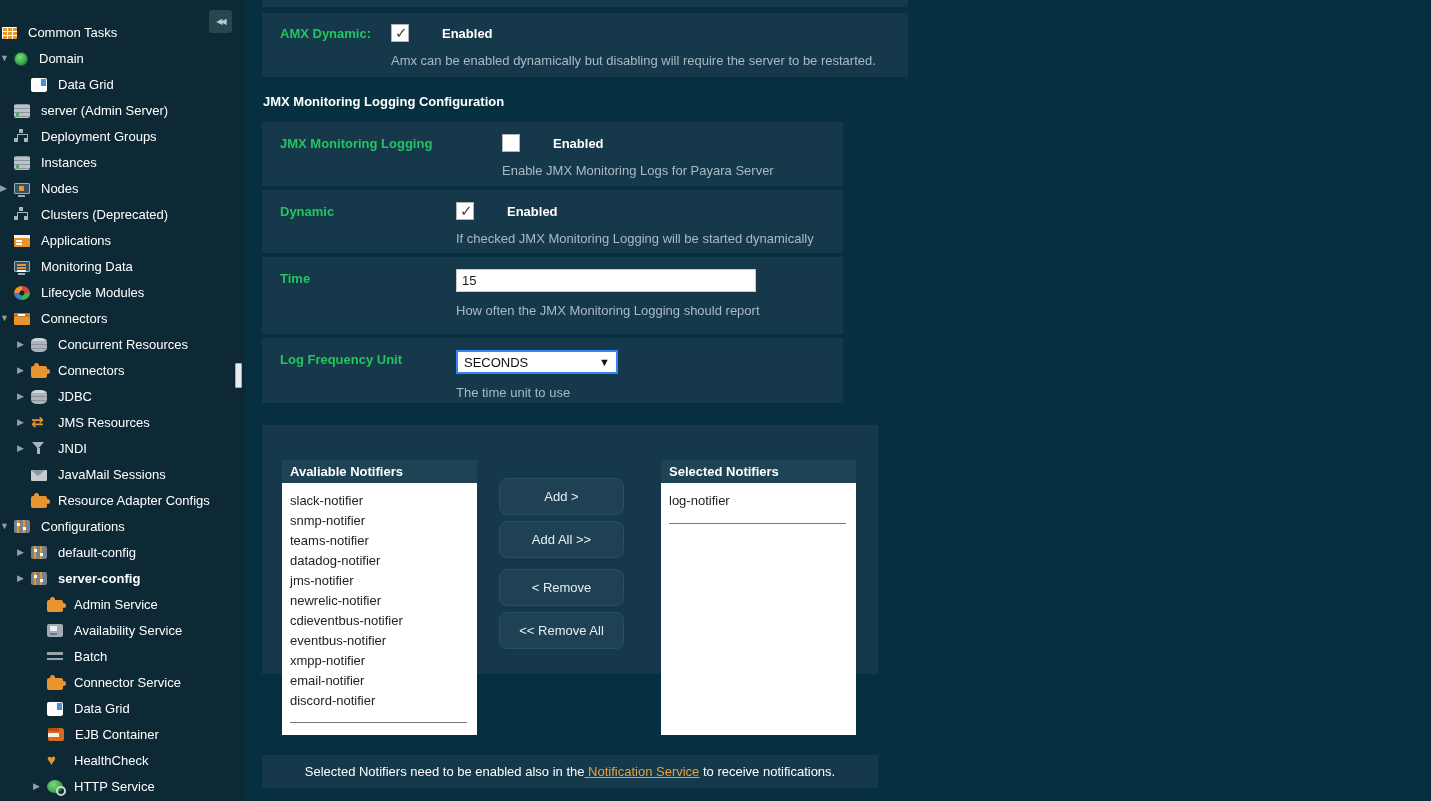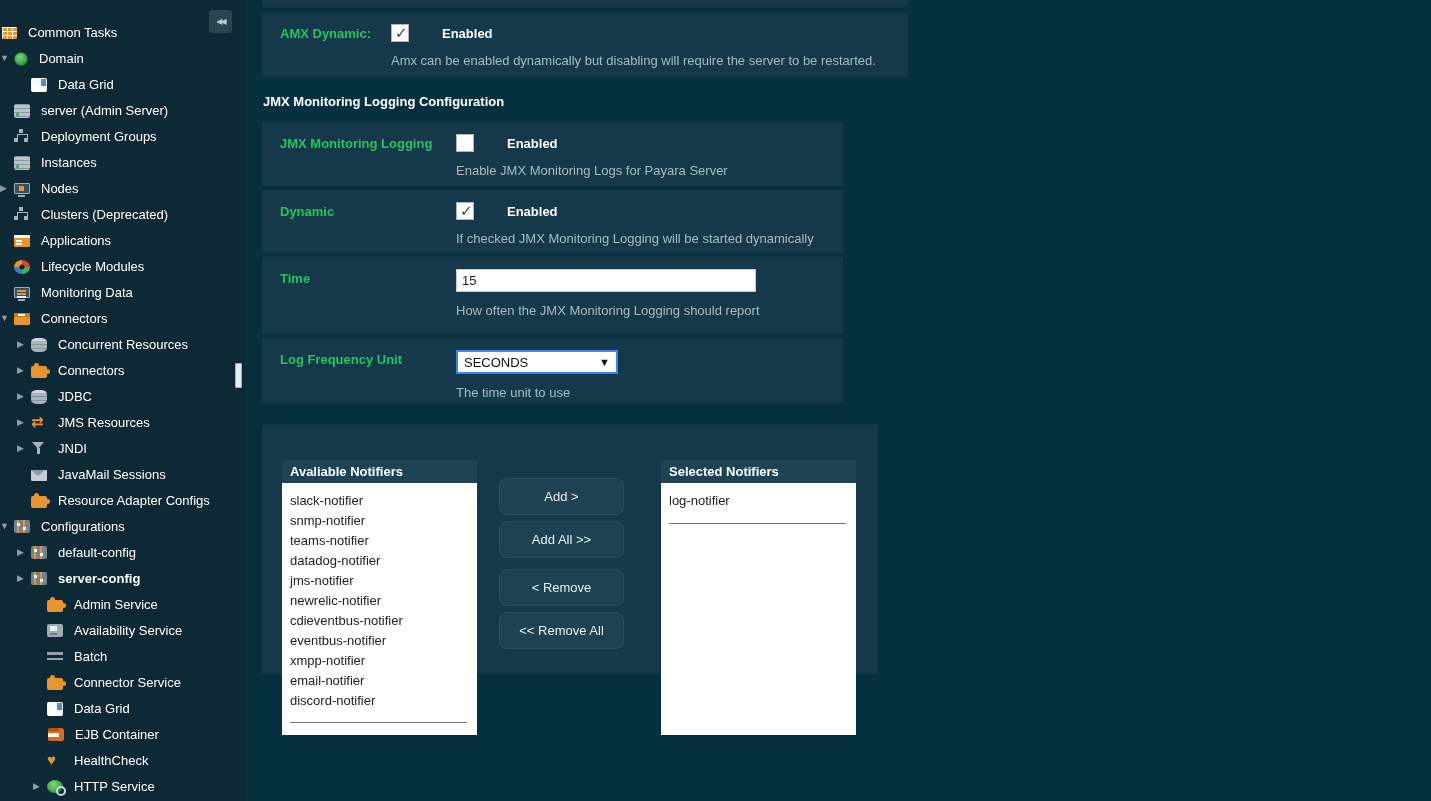--- a/index.html
+++ b/index.html
@@ -100,21 +100,21 @@
   #amx-panel .flabel { width:111px; }
   .fctrl {}
   .checkline { display:flex; align-items:center; }
   .cb { width:18px; height:18px; background:#fff; border:1px solid #b3b3b3; position:relative; cursor:pointer; }
   .cb.checked::after { content:"✓"; position:absolute; left:3px; top:-1px;
     font-size:15px; font-weight:bold; color:#3f3f3f; }
   .cblabel { color:#fff; font-weight:bold; margin-left:12px;padding-left:21px; }
   .fdesc { color:#a9bac4; margin-top:11px; }
   #jmx-heading { position:absolute; left:18px; top:94px; color:#fff; font-weight:bold; font-size:13px; }
   .cfgrow { left:17px; width:581px; padding:12px 0 0 18px; }
-  #row-jmxlog { top:122px; height:64px; }
+  #row-jmxlog { top:122px; height:64px;gap:46px; }
   #row-dynamic { top:190px; height:63px; }
   #row-time { top:257px; height:77px; }
   #row-lfu { top:338px; height:65px; }
   .cfgrow .flabel { width:176px; }
   #time-input { width:300px; height:23px; border:1px solid #c9c9c9; background:#fff;
     color:#1b1b1b; font-family:inherit; font-size:13px; padding:0 5px; }
   .fakeselect { width:162px; height:24px; background:#fff; border:2px solid #3b82f6;
     display:flex; align-items:center; color:#111; padding:0 6px; cursor:pointer; }
   .fakeselect .selval { flex:1; }
   .fakeselect .selarrow { font-size:11px; color:#111; }
@@ -200,28 +200,28 @@
   </div>
 
   <div class="trow lvl0">
     <span class="arrow"></span>
     <span class="ticon i-app"></span>
     <span class="tlabel">Applications</span>
   </div>
 
   <div class="trow lvl0">
     <span class="arrow"></span>
+    <span class="ticon i-monitor-chart"></span>
+    <span class="tlabel">Monitoring Data</span>
+  </div>
+
+  <div class="trow lvl0">
+    <span class="arrow"></span>
     <span class="ticon i-lifecycle"></span>
     <span class="tlabel">Lifecycle Modules</span>
-  </div>
-
-  <div class="trow lvl0">
-    <span class="arrow"></span>
-    <span class="ticon i-monitor-chart"></span>
-    <span class="tlabel">Monitoring Data</span>
   </div>
 
   <div class="trow lvl0">
     <span class="arrow">▼</span>
     <span class="ticon i-box"></span>
     <span class="tlabel">Connectors</span>
   </div>
 
   <div class="trow lvl1">
     <span class="arrow">▶</span>
@@ -430,13 +430,18 @@
 </div>
     <div id="sel-head" class="listhead">Selected Notifiers</div>
     <div id="sel-box" class="listbox">
       <div id="sel-items">
   <div class="litem">log-notifier</div>
 </div>
       <div id="sel-div" class="listdivider"></div>
     </div>
   </div>
 
+  <div id="footer-strip" class="panel">
+    <span>Selected Notifiers need to be enabled also in the</span>
+      <a> Notification Service</a>
+      <span> to receive notifications.</span>
+  </div>
 </div>
 
 </body></html>

